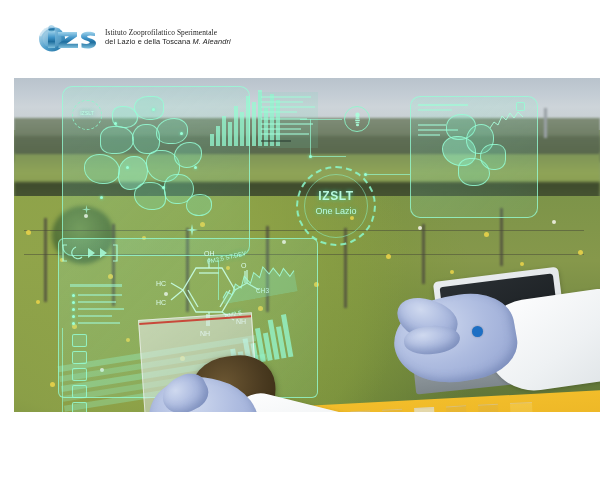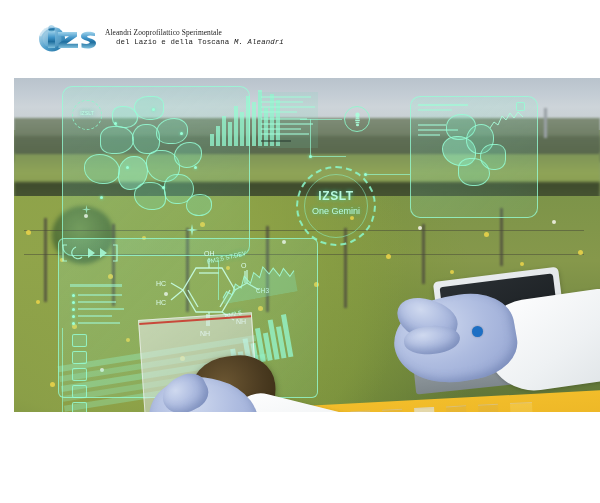--- a/index.html
+++ b/index.html
@@ -9,21 +9,21 @@
     position:relative;
   }
   .page{position:absolute;inset:0;background:#fff;}
 
   
   .header{position:absolute;left:0;top:0;width:600px;height:78px;}
   .logo-block{position:absolute;left:38px;top:22px;display:flex;align-items:center;gap:7px;}
   .logo-mark{width:60px;height:32px;position:relative;flex:0 0 auto;}
   .logo-text{line-height:1.18;color:#1b1b1b;}
   .logo-l1{font-family:"Liberation Serif",serif;font-size:7.4px;letter-spacing:.1px;white-space:nowrap;}
-  .logo-l2{font-family:Liberation Mono, monospace;font-size:7.4px;letter-spacing:.1px;white-space:nowrap;margin-left:11px;}
+  .logo-l2{font-family:Liberation Sans, sans-serif;font-size:7.4px;letter-spacing:.1px;white-space:nowrap;}
   .logo-l2 i{font-style:italic;}
 
   
   .photo{
     position:absolute;left:14px;top:78px;width:586px;height:334px;
     overflow:hidden;background:#8aa06b;
   }
   .layer{position:absolute;inset:0;}
 
   
@@ -202,21 +202,21 @@
           <ellipse cx="14" cy="17" rx="9.5" ry="9" fill="#ffffff" opacity=".12"></ellipse>
           <path d="M10 9 L10 26 L17 26 L17 9 Z" fill="url(#lg)"></path>
           <circle cx="13.5" cy="6.5" r="3.2" fill="url(#lg)"></circle>
           <path d="M20 10 L39 10 L39 14.5 L28.5 21.8 L40 21.8 L40 26 L20.5 26 L20.5 21.4 L31 14.2 L20 14.2 Z" fill="url(#lg)"></path>
           <path d="M57 11.2 C52 8.8 43.5 9.4 43 14 C42.6 18.2 50.5 18.2 51.6 20 C52.4 21.4 49.5 22.8 43.5 21.2 L43.5 25.6 C50 27.6 57.8 26.4 58 21.2 C58.2 16.8 50.2 16.8 49.2 15 C48.5 13.7 51.4 12.6 57 14.1 Z" fill="url(#lg)"></path>
           <path d="M1.5 14 C3.5 6 12 2 20 4 L20 6 C13 4.6 5.5 8 3.2 14.6 Z" fill="#ffffff" opacity=".45"></path>
         </svg>
       </div>
 
       <div class="logo-text">
-        <div class="logo-l1">Aleandri Zooprofilattico Sperimentale</div>
+        <div class="logo-l1">Istituto Zooprofilattico Sperimentale</div>
         <div class="logo-l2"><span>del Lazio e della Toscana </span><i>M. Aleandri</i></div>
       </div>
 
     </div>
   </div>
 
   <div class="photo">
 
     <div class="layer sky"></div>
     <div class="layer hills"></div>
@@ -353,21 +353,21 @@
         <svg width="34" height="26" viewBox="0 0 34 26">
           <polyline points="0,20 4,14 8,17 12,8 16,12 20,5 24,10 28,4 33,9" fill="none" stroke="rgba(170,255,220,.9)" stroke-width="1"></polyline>
         </svg>
       </div>
       <div class="hud-line" style="left:352px;top:96px;width:44px;"></div>
       <div class="node" style="left:350px;top:95px;"></div>
 
       <div class="ring dash" style="left:282px;top:88px;width:80px;height:80px;border-width:2px;"></div>
       <div class="ring" style="left:290px;top:96px;width:64px;height:64px;border-color:rgba(140,250,205,.5);"></div>
       <div class="hud-txt" style="left:282px;top:111px;width:80px;font-size:12px;font-weight:bold;letter-spacing:.6px;">IZSLT</div>
-      <div class="hud-txt" style="left:282px;top:128px;width:80px;font-size:9px;">One Gemini</div>
+      <div class="hud-txt" style="left:282px;top:128px;width:80px;font-size:9px;">One Lazio</div>
 
       <div class="glass" style="left:44px;top:160px;width:260px;height:160px;border-radius:6px;"></div>
 
       <div style="position:absolute;left:48px;top:166px;">
         <svg width="56" height="18" viewBox="0 0 56 18">
           <path d="M5 1 L1 1 L1 17 L5 17" fill="none" stroke="rgba(170,255,220,.9)" stroke-width="1.2"></path>
           <path d="M51 1 L55 1 L55 17 L51 17" fill="none" stroke="rgba(170,255,220,.9)" stroke-width="1.2"></path>
           <path d="M14 3 a6 6 0 1 0 6 10" fill="none" stroke="rgba(170,255,220,.9)" stroke-width="1.2"></path>
           <path d="M26 4 L33 9 L26 14 Z" fill="rgba(170,255,220,.85)"></path>
           <path d="M38 4 L45 9 L38 14 Z" fill="rgba(170,255,220,.85)"></path>

